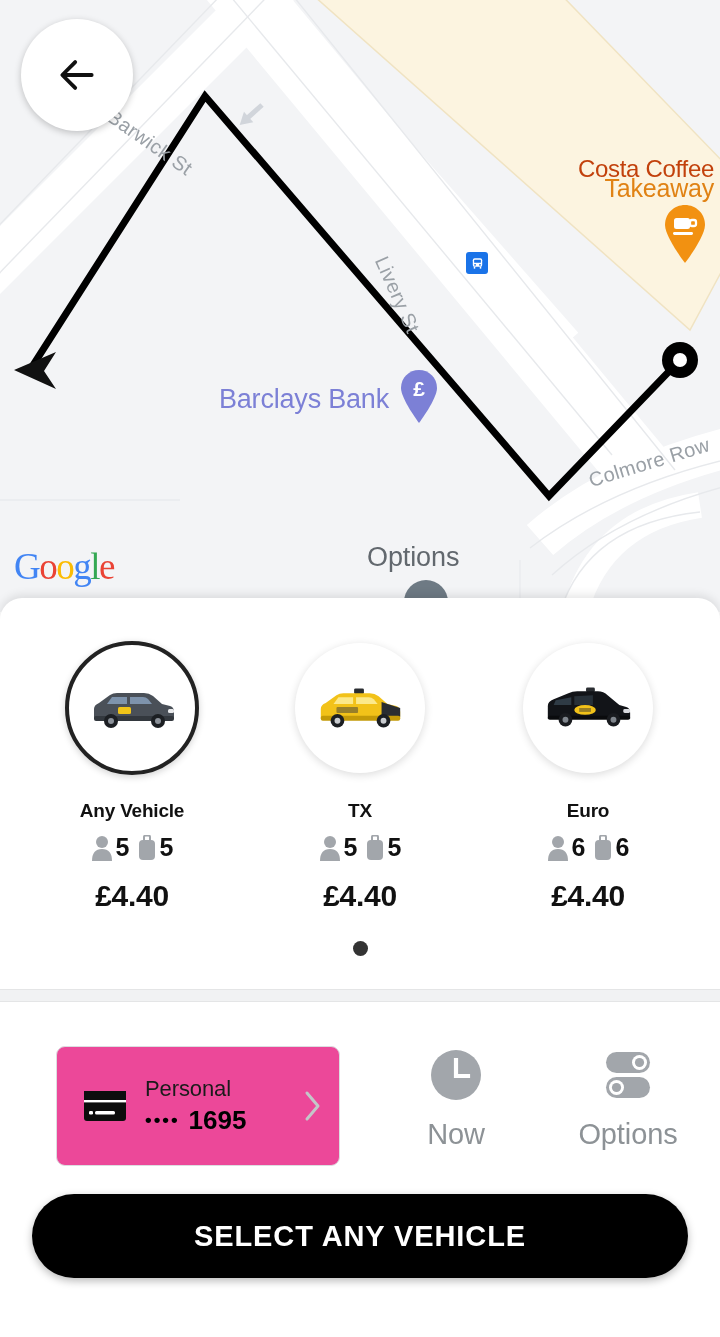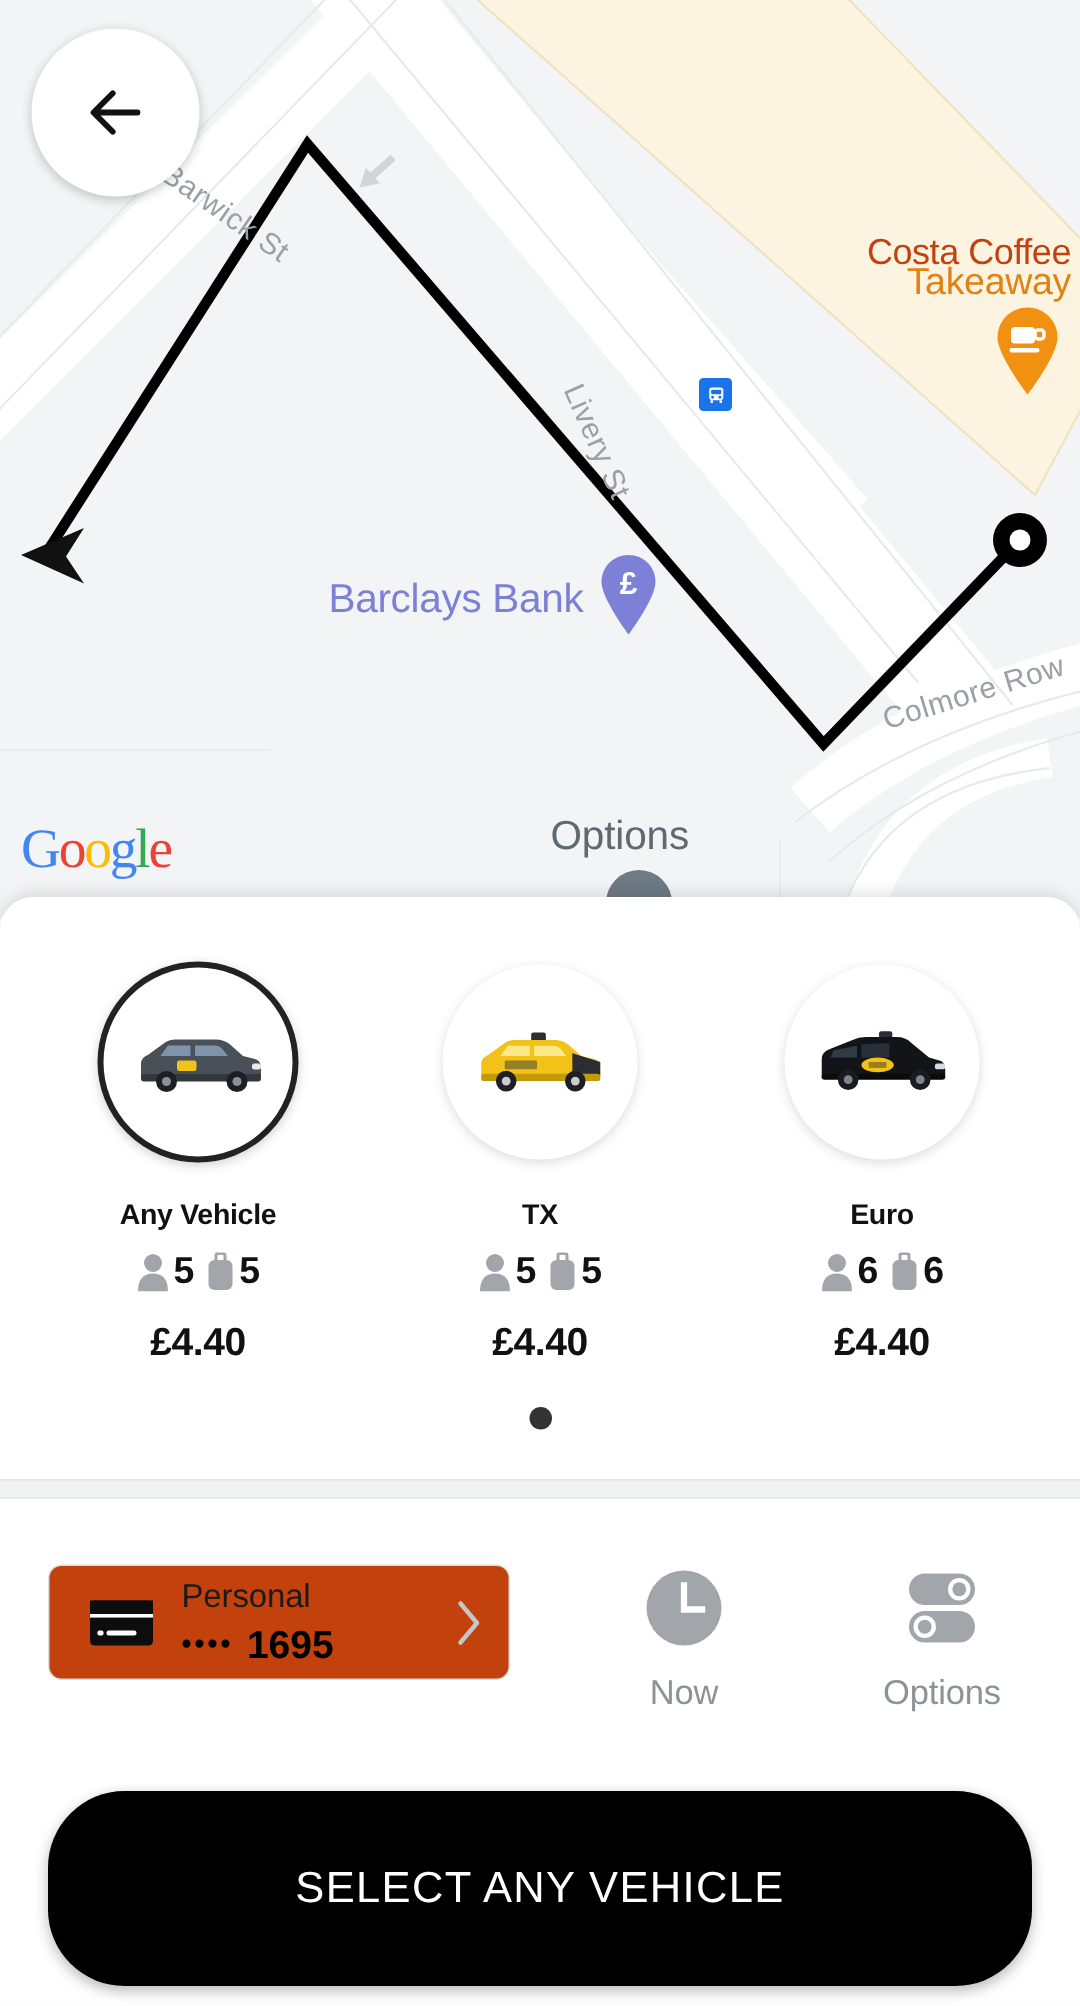--- a/index.html
+++ b/index.html
@@ -189,21 +189,21 @@
     align-items: center;
     gap: 7px;
     font-size: 25px;
     font-weight: bold;
     color: #111111;
   }
   .cap-group { display: flex; align-items: center; gap: 3px; }
   .cap-group svg { display: block; }
   .veh-price {
     margin-top: 17px;
-    font-size: 26px;
+    font-size: 30px;
     font-weight: bold;
     color: #111111;
     letter-spacing: -0.3px;
   }
 
   
   .page-dots {
     margin-top: 28px;
     display: flex; justify-content: center; gap: 10px;
   }
@@ -225,28 +225,29 @@
   }
 
   
   .options-row {
     display: flex;
     align-items: flex-start;
     padding: 44px 32px 0 32px;
   }
   .pay-card {
     width: 334px;
-    height: 77px;
+    height: 120px;
     border: 1px solid #dcdde0;
     border-radius: 9px;
-    background: #c2410c;
+    background: #ec4899;
     display: flex;
     align-items: center;
     padding: 0 14px 0 26px;
     cursor: pointer;
+    margin-left: 24px;
   }
   .pay-card-icon { width: 46px; flex: none; display:flex; align-items:center; }
   .pay-card-icon svg { display:block; }
   .pay-text { flex: 1; padding-left: 16px; }
   .pay-label {
     font-size: 22px;
     color: #1b1b1b;
     letter-spacing: -0.1px;
     line-height: 1.15;
   }
@@ -270,39 +271,39 @@
     flex-direction: column;
     align-items: center;
     cursor: pointer;
   }
   .opt-now { width: 120px; margin-left: 56px; }
   .opt-options { width: 120px; margin-left: 52px; }
   .opt-icon { height: 58px; display:flex; align-items:center; justify-content:center; }
   .opt-icon svg { display:block; }
   .opt-label {
     margin-top: 14px;
-    font-size: 23px;
+    font-size: 29px;
     color: #8d9296;
     letter-spacing: -0.1px;
   }
 
   
   .cta {
     position: absolute;
     left: 32px;
     top: 1194px;
     width: 656px;
-    height: 130px;
+    height: 84px;
     border: none;
     border-radius: 51px;
     background: #000000;
     color: #ffffff;
     font-family: "Liberation Sans", sans-serif;
     font-size: 29px;
-    font-weight: normal;
+    font-weight: bold;
     letter-spacing: 0.9px;
     cursor: pointer;
     box-shadow: 0 3px 9px rgba(0,0,0,0.28);
     z-index: 7;
   }
 </style>
 </head>
 <body>
 
 <div id="app">

